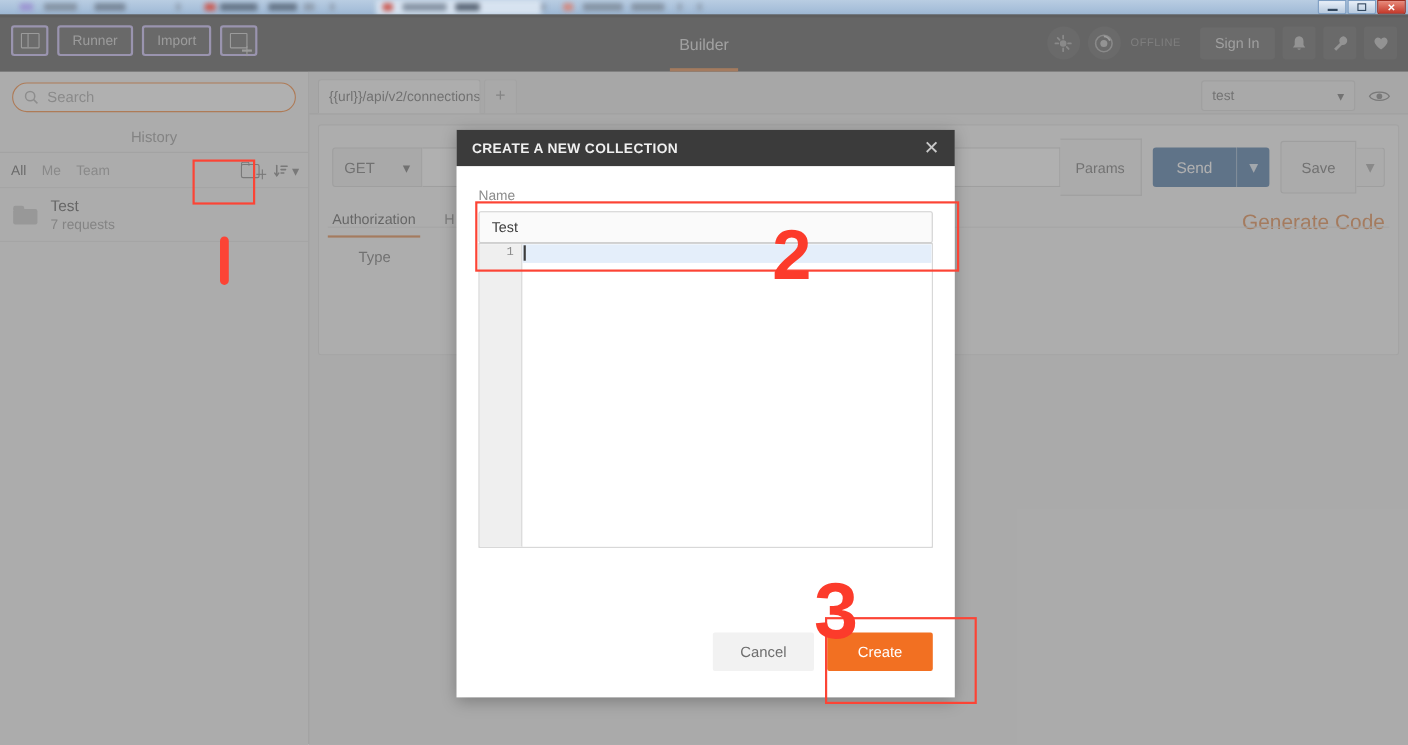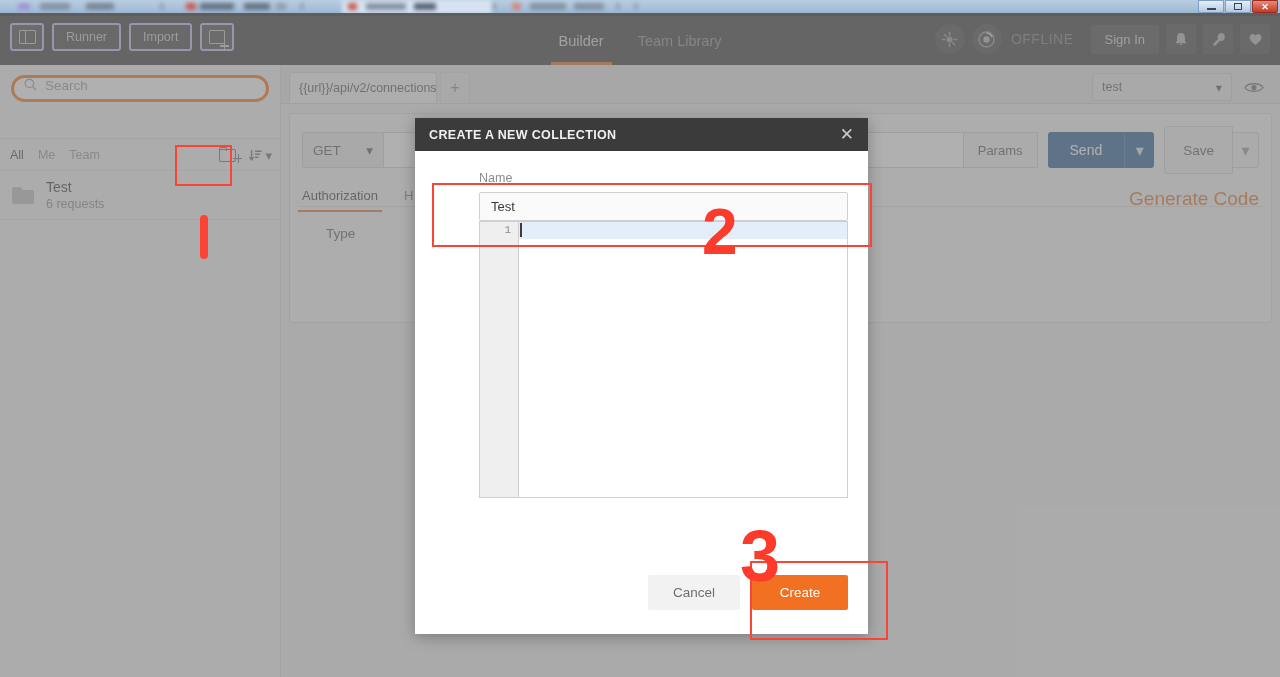--- a/index.html
+++ b/index.html
@@ -50,32 +50,32 @@
   .hdr-tabs { position: absolute; left: 0; right: 0; top: 0; height: 49px;
     display: flex; justify-content: center; align-items: center; gap: 34px; }
   .hdr-tab { font-size: 14.5px; color: #8e8e8e; position: relative; height: 49px;
     display: flex; align-items: center; }
   .hdr-tab.active { color: #d8d8d8; }
   .hdr-tab.active:after { content:''; position: absolute; left: -8px; right: -8px; bottom: 0; height: 3px; background: #e0752a; }
 
   .hdr-right { position: absolute; right: 10px; top: 8px; display: flex; gap: 7px; align-items: center; }
   .rnd-ico { width: 30px; height: 30px; border-radius: 50%; background: #474747;
     display: flex; align-items: center; justify-content: center; }
-  .offline-txt { font-size: 14px; color: #7d7d7d; letter-spacing: .5px; margin-left: 2px; margin-right: 10px; }
+  .offline-txt { font-size: 10px; color: #7d7d7d; letter-spacing: .5px; margin-left: 2px; margin-right: 10px; }
   .sq-ico { width: 30px; height: 30px; border-radius: 3px; background: #474747;
     display: flex; align-items: center; justify-content: center; color: #b4b4b4; font-size: 14px; }
   .signin { height: 29px; padding: 0 14px; background: #4a4a4a; border-radius: 3px; color:#d2d2d2;
     font-size: 13px; display: flex; align-items: center; }
 
   
   .sidebar { position: absolute; left: 0; top: 65px; width: 281px; height: 612px;
     background: #f3f3f3; border-right: 1px solid #dcdcdc; z-index: 3; }
   .search-wrap { padding: 10px 11px 8px 11px; }
-  .search-box { height: 27px; border: 3px solid #f97316; border-radius: 14px; background: #fff;
-    display: flex; padding: 0 10px; gap: 8px; }
+  .search-box { height: 27px; border: 1px solid #f97316; border-radius: 14px; background: #fff;
+    display: flex; align-items: center; padding: 0 10px; gap: 8px; }
   .search-box .ph { font-size: 13.5px; color: #9b9b9b; }
   .sb-tabs { display: flex; height: 29px; border-bottom: 1px solid #dcdcdc; }
   .sb-tab { flex: 1; text-align: center; font-size: 13.5px; color: #8a8a8a; position: relative;
     display: flex; align-items: center; justify-content: center; }
   .sb-tab.active { color: #3c3c3c; }
   .sb-tab.active:after { content:''; position: absolute; left: 0; right: 0; bottom: -1px; height: 2.5px; background: #e0752a; }
   .sb-filters { height: 32px; display: flex; align-items: center; padding: 0 10px;
     border-bottom: 1px solid #e2e2e2; position: relative; }
   .filt { font-size: 12.5px; color: #9a9a9a; margin-right: 14px; }
   .filt.active { color: #4a4a4a; }
@@ -114,21 +114,21 @@
     font-size: 12.5px; color: #5e5e5e; }
   .eye { width: 28px; height: 26px; display: flex; align-items: center; justify-content: center; color: #6e6e6e; }
 
   .urlbar-card { position: absolute; left: 8px; right: 8px; top: 48px; height: 210px;
     background: #f7f7f7; border: 1px solid #dedede; border-radius: 3px; }
   .urlrow { display: flex; align-items: center; gap: 0; padding: 12px 12px 0 12px; }
   .method { width: 82px; height: 36px; border: 1px solid #d2d2d2; background: #ededed;
     border-radius: 3px 0 0 3px; display: flex; align-items: center; justify-content: space-between;
     padding: 0 10px; font-size: 13.5px; color: #5a5a5a; }
   .urlinput { flex: 1; height: 36px; border: 1px solid #d2d2d2; border-left: none; background: #fff; }
-  .params-btn { height: 36px; padding: 4px 14px; border: 1px solid #d2d2d2; border-left: none;
+  .params-btn { height: 52px; padding: 4px 14px; border: 1px solid #d2d2d2; border-left: none;
     background: #f2f2f2; display: flex; align-items: center; font-size: 13px; color: #5a5a5a; }
   .send-btn { height: 36px; padding: 0 22px; background: #2c5f96; color: #fff; font-size: 14px;
     border-radius: 3px 0 0 3px; display: flex; align-items: center; margin-left: 10px; }
   .send-caret { width: 30px; height: 36px; background: #2c5f96; border-left: 1px solid #4b7cae;
     border-radius: 0 3px 3px 0; display: flex; align-items: center; justify-content: center; color: #dbe7f3; }
   .save-btn { height: 48px; padding: 0 18px; background: #f2f2f2; border: 1px solid #d2d2d2;
     border-radius: 3px 0 0 3px; display: flex; align-items: center; font-size: 13.5px; color: #5a5a5a; margin-left: 10px; }
   .save-caret { width: 26px; height: 36px; background: #f2f2f2; border: 1px solid #d2d2d2; border-left: none;
     border-radius: 0 3px 3px 0; display: flex; align-items: center; justify-content: center; color: #9a9a9a; }
   .subtabs { display: flex; gap: 26px; padding: 14px 12px 0 12px; position: relative; }
@@ -139,21 +139,21 @@
   .subtab-rule { position: absolute; left: 8px; right: 8px; top: 92px; height: 1px; background: #e0e0e0; }
   .type-label { position: absolute; left: 36px; top: 112px; font-size: 13.5px; color: #5a5a5a; }
 
   
   .modal { position: absolute; left: 415px; top: 118px; width: 453px; height: 516px;
     background: #fff; z-index: 60; box-shadow: 0 3px 14px rgba(0,0,0,.28); }
   .modal-hdr { height: 33px; background: #3b3b3b; display: flex; align-items: center;
     padding: 0 14px; justify-content: space-between; }
   .modal-title { font-size: 12.5px; color: #f0f0f0; letter-spacing: .35px; font-weight: bold; }
   .modal-x { font-size: 17px; color: #c9c9c9; line-height: 1; }
-  .modal-body { padding: 20px 20px 0 20px; margin-left: 44px; }
+  .modal-body { padding: 20px 20px 0 20px; }
   .fld-label { font-size: 12.5px; color: #8c8c8c; margin-bottom: 7px; }
   .name-input { height: 29px; border: 1px solid #d0d0d0; border-radius: 2px; background: #fafafa;
     display: flex; align-items: center; padding: 0 11px; font-size: 13px; color: #3c3c3c; }
   .desc-label { margin-top: 20px; }
   .desc-editor { height: 277px; border: 1px solid #cfcfcf; background: #fff; display: flex; overflow: hidden; }
   .gutter { width: 39px; background: #efefef; border-right: 1px solid #cfcfcf; }
   .gutter .ln { height: 17px; font-size: 11px; color: #8c8c8c; text-align: right;
     padding-right: 7px; line-height: 17px; font-family: "Liberation Mono", monospace; }
   .editor-area { flex: 1; position: relative; background: #fff; }
   .active-line { height: 17px; background: #e4eefa; position: relative; }
@@ -222,21 +222,20 @@
       </div>
       <div class="hbtn">Runner</div>
       <div class="hbtn">Import</div>
       <div class="hbtn icon-only">
         <span class="newtab-ico"></span>
       </div>
     </div>
 
     <div class="hdr-tabs">
       <div class="hdr-tab active">Builder</div>
-      <div class="hdr-tab">Team Library</div>
     </div>
 
     <div class="hdr-right">
       <div class="rnd-ico">
         <svg width="17" height="17" viewBox="0 0 17 17">
           <circle cx="8.5" cy="8.5" r="3" fill="#9a9a9a"></circle>
           <g stroke="#9a9a9a" stroke-width="1.6" stroke-linecap="round">
             <line x1="8.5" y1="1.5" x2="8.5" y2="4"></line>
               <line x1="8.5" y1="13" x2="8.5" y2="15.5"></line>
             <line x1="1.5" y1="8.5" x2="4" y2="8.5"></line>
@@ -278,20 +277,21 @@
     <div class="search-wrap">
       <div class="search-box">
         <svg width="13" height="13" viewBox="0 0 13 13">
           <circle cx="5.4" cy="5.4" r="4.2" fill="none" stroke="#a4a4a4" stroke-width="1.4"></circle>
           <line x1="8.6" y1="8.6" x2="12" y2="12" stroke="#a4a4a4" stroke-width="1.4"></line>
         </svg>
         <span class="ph">Search</span>
       </div>
     </div>
     <div class="sb-tabs">
+      <div class="sb-tab">History</div>
     </div>
     <div class="sb-filters">
       <span class="filt active">All</span>
       <span class="filt">Me</span>
       <span class="filt">Team</span>
       <div class="sb-actions">
         <div class="folder-plus">
           <span class="tab"></span>
             <span class="body"></span>
           <span class="pv"></span>
@@ -311,21 +311,21 @@
         </div>
       </div>
     </div>
     <div class="coll-row">
       <span class="fold-ico">
         <span class="t"></span>
           <span class="b"></span>
       </span>
       <span>
         <div class="coll-name">Test</div>
-        <div class="coll-sub">6 requests</div>
+        <div class="coll-sub">7 requests</div>
       </span>
     </div>
   </div>
 
   <div class="main">
     <div class="tabstrip">
       <div class="req-tab">{{url}}/api/v2/connections</div>
       <div class="plus-tab">+</div>
       <div class="env-wrap">
         <div class="env-sel">

